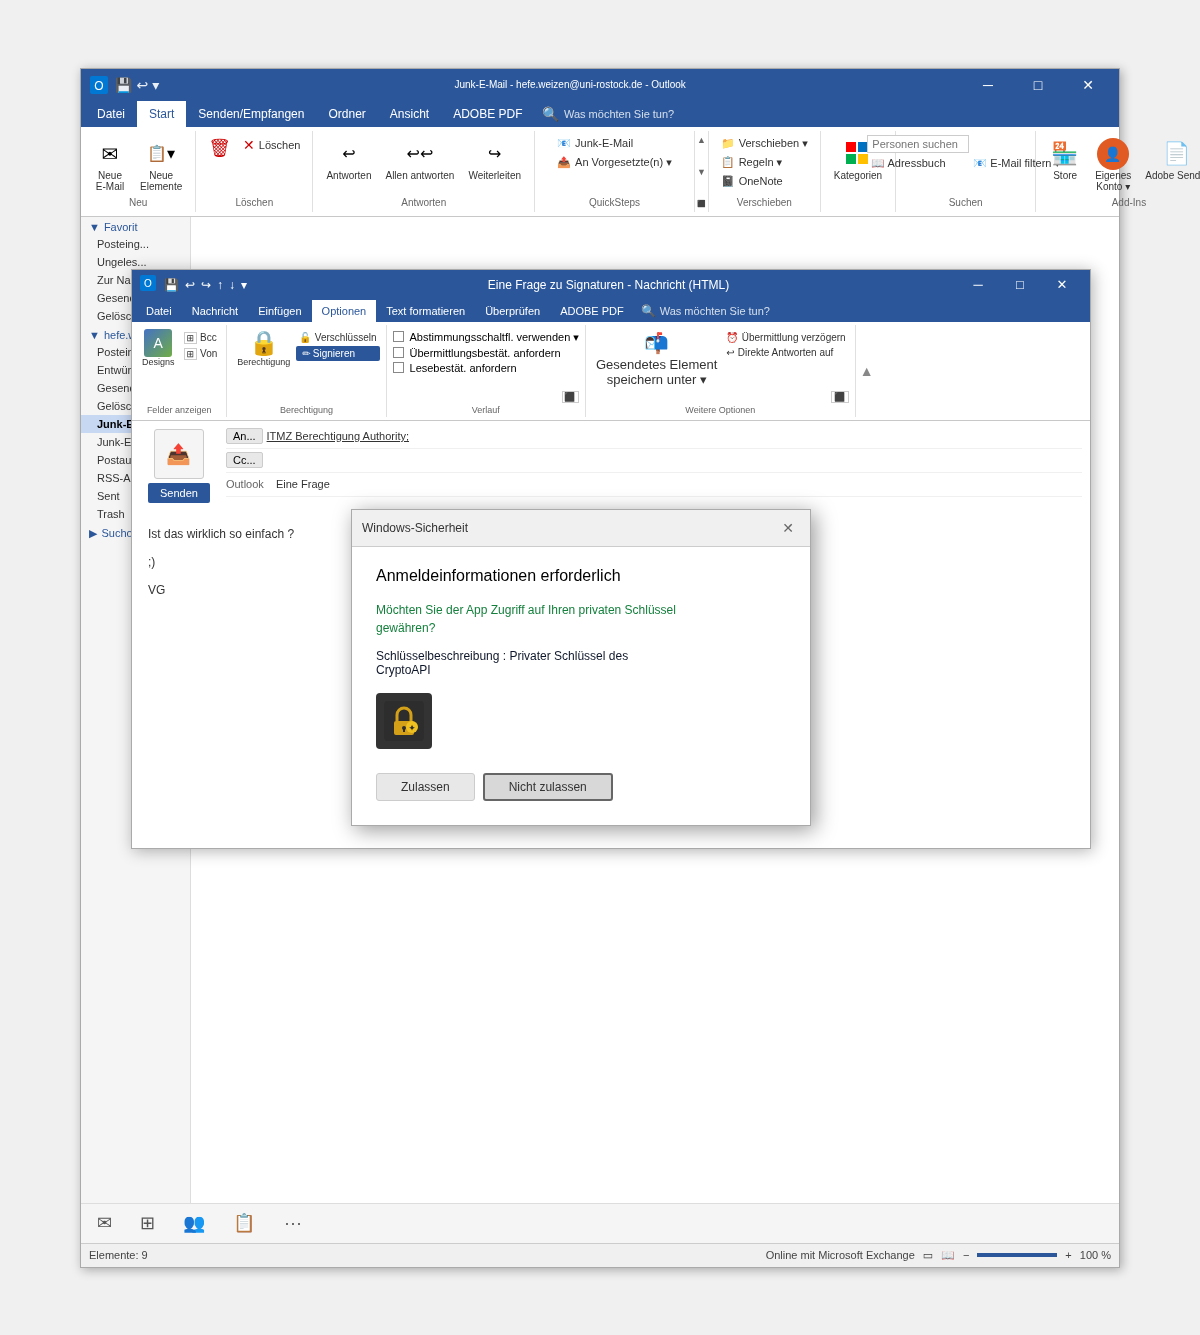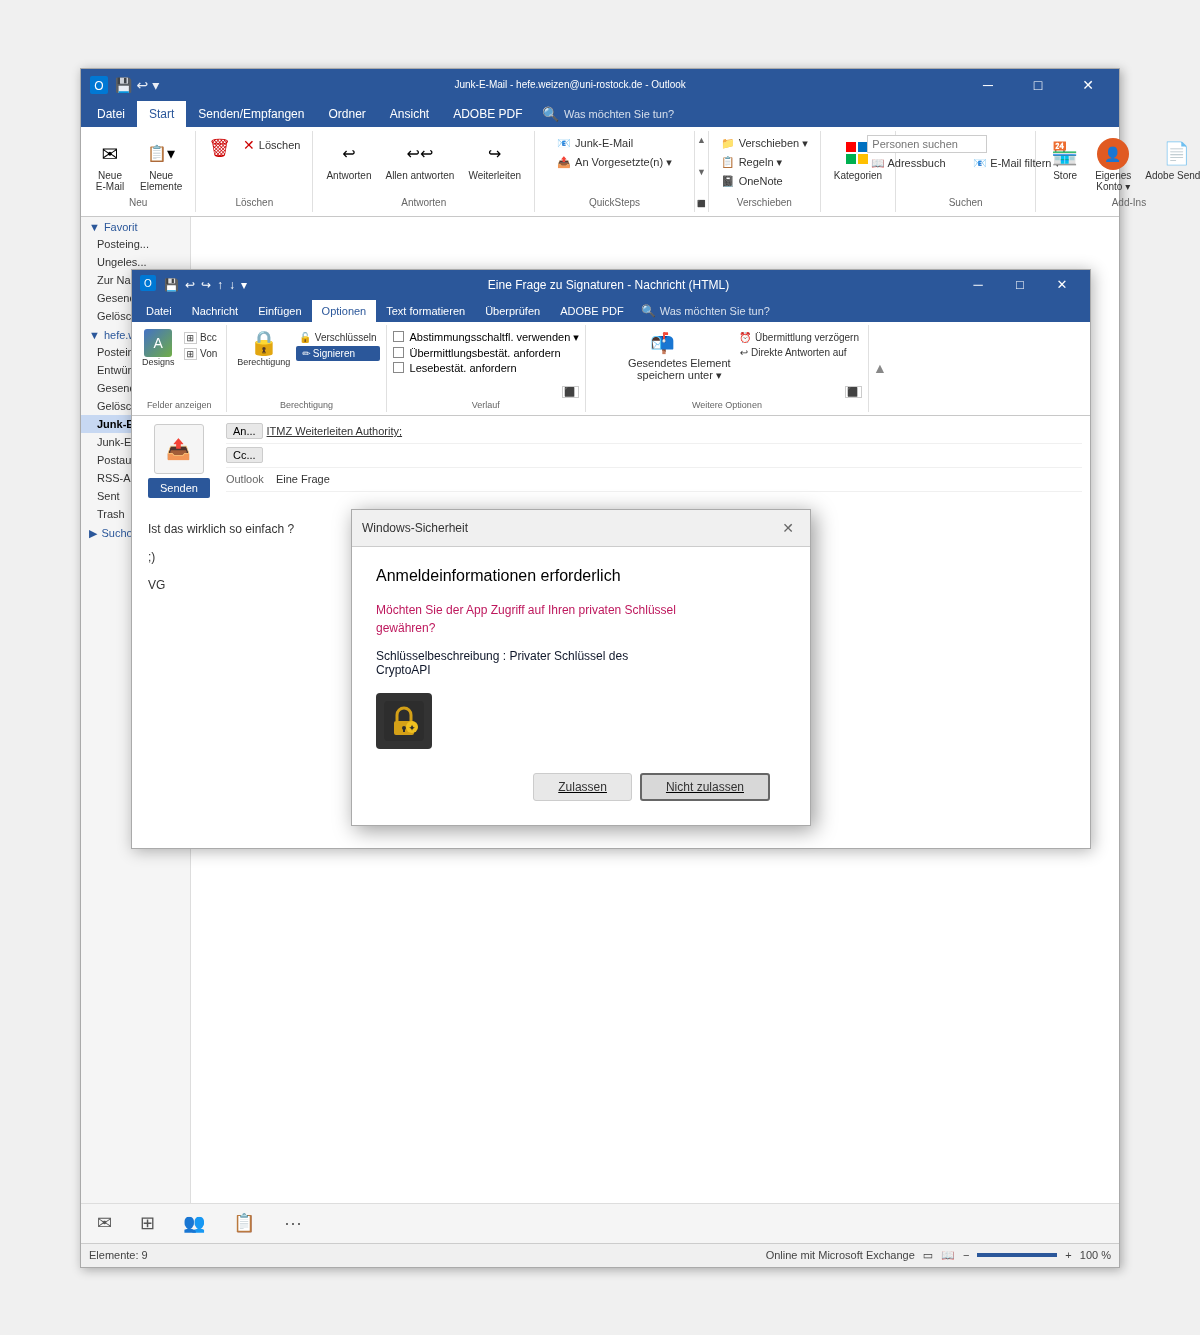--- a/index.html
+++ b/index.html
@@ -428,21 +428,21 @@
       padding: 20px 24px;
     }
     .dialog-heading {
       font-size: 16px;
       font-weight: 400;
       color: #000;
       margin-bottom: 16px;
     }
     .dialog-text {
       font-size: 12px;
-      color: #be185d;
+      color: #15803d;
       margin-bottom: 12px;
       line-height: 1.5;
     }
     .dialog-key-desc {
       font-size: 12px;
       color: #0f172a;
       margin-bottom: 16px;
     }
     .dialog-icon-area {
       display: flex;
@@ -457,23 +457,22 @@
       display: flex;
       align-items: center;
       justify-content: center;
       font-size: 28px;
       color: #gold;
       position: relative;
     }
     .dialog-buttons {
       display: flex;
       gap: 8px;
-      justify-content: flex-end;
+      justify-content: flex-start;
       padding: 0 16px 4px 0;
-      text-decoration: underline;
     }
     .dialog-btn {
       padding: 5px 24px;
       font-size: 12px;
       cursor: pointer;
       border-radius: 3px;
       border: 1px solid #ccc;
       background: #e8e8e8;
       color: #333;
     }
@@ -666,21 +665,21 @@
               </svg>
             </div>
             <div class="ribbon-btn-label">Kategorien</div>
           </div>
         </div>
         <div class="ribbon-group-label"></div>
       </div>
 
       <div class="ribbon-group" style="min-width:140px;">
         <div class="ribbon-group-content" style="flex-direction:column; gap:2px;">
-          <input type="text" style="border: 1px solid rgb(204, 204, 204); padding: 2px 4px; font-size: 11px; width: 120px;" placeholder="Personen suchen">
+          <input type="text" style="border: 1px solid rgb(204, 204, 204); padding: 2px 4px; font-size: 11px; width: 102px;" placeholder="Personen suchen">
           <div style="display:flex; gap:20px;">
             <div class="ribbon-small-btn">📖 Adressbuch</div>
             <div class="ribbon-small-btn">📧 E-Mail filtern ▾</div>
           </div>
         </div>
         <div class="ribbon-group-label">Suchen</div>
       </div>
 
       <div class="ribbon-group">
         <div class="ribbon-group-content">
@@ -842,21 +841,21 @@
           </div>
           <div class="compose-ribbon-group-label">Verlauf</div>
         </div>
 
         <div class="compose-ribbon-group">
           <div class="compose-ribbon-group-content">
             <div style="display:flex;flex-direction:column;align-items:center;cursor:pointer;padding:2px 4px;">
               <div style="font-size:22px;width:28px;height:28px;display:flex;align-items:center;justify-content:center;position:relative;">
                 <span style="font-size:20px;">📬</span>
               </div>
-              <div style="font-size:11px;color:#333;text-align:center;margin-left:32px;">Gesendetes Element<br>speichern unter ▾</div>
+              <div style="font-size:13px;color:#333;text-align:center;">Gesendetes Element<br>speichern unter ▾</div>
             </div>
             <div style="display:flex;flex-direction:column;padding-top:4px;gap:2px;">
               <div class="compose-small-btn">
                 <span>⏰</span> Übermittlung verzögern
               </div>
               <div class="compose-small-btn">
                 <span>↩</span> Direkte Antworten auf
               </div>
             </div>
           </div>
@@ -870,21 +869,21 @@
     </div>
 
     <div class="compose-header-area">
       <div class="compose-send-area">
         <div style="width:50px;height:50px;border:1px solid #ccc;background:#f5f5f5;border-radius:3px;display:flex;align-items:center;justify-content:center;cursor:pointer;font-size:20px;">📤</div>
         <button class="compose-send-btn">Senden</button>
       </div>
       <div class="compose-fields-area">
         <div class="compose-field-row">
           <button class="compose-field-btn">An...</button>
-          <div class="compose-field-value underline" style="cursor:text;">ITMZ Weiterleiten Authority;</div>
+          <div class="compose-field-value underline" style="cursor:text;">ITMZ Berechtigung Authority;</div>
         </div>
         <div class="compose-field-row">
           <button class="compose-field-btn">Cc...</button>
           <div class="compose-field-value" style="cursor:text;"></div>
         </div>
         <div class="compose-field-row">
           <span class="compose-subject-label">Outlook</span>
           <div class="compose-field-value" style="cursor:text;">Eine Frage</div>
         </div>
       </div>

